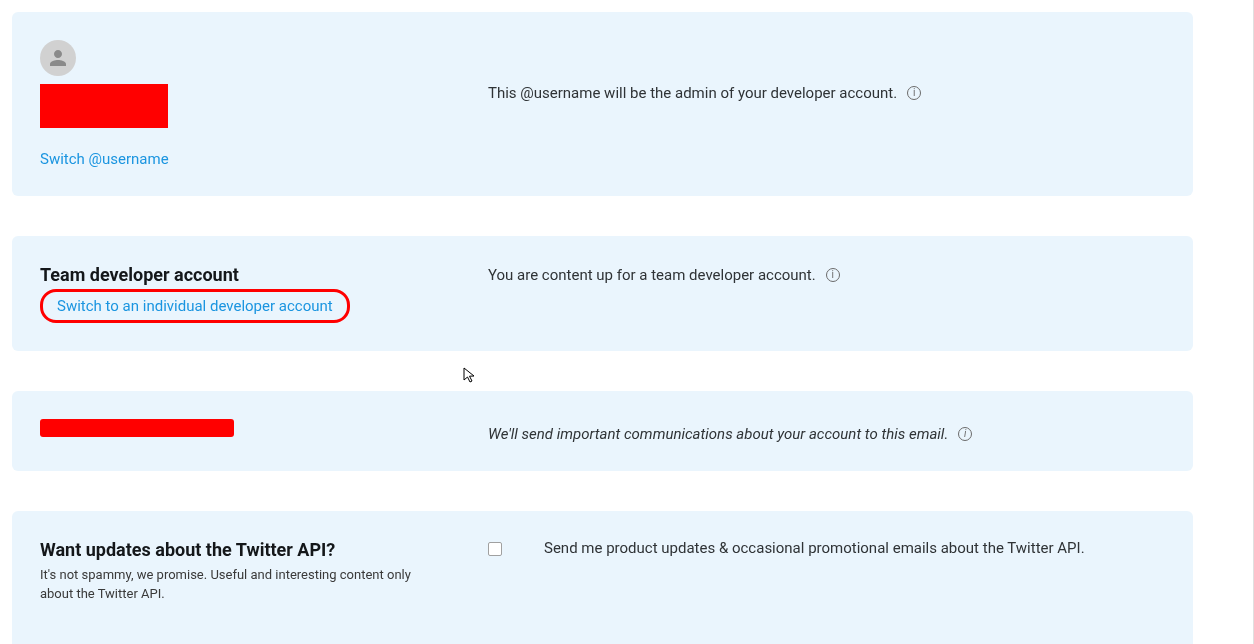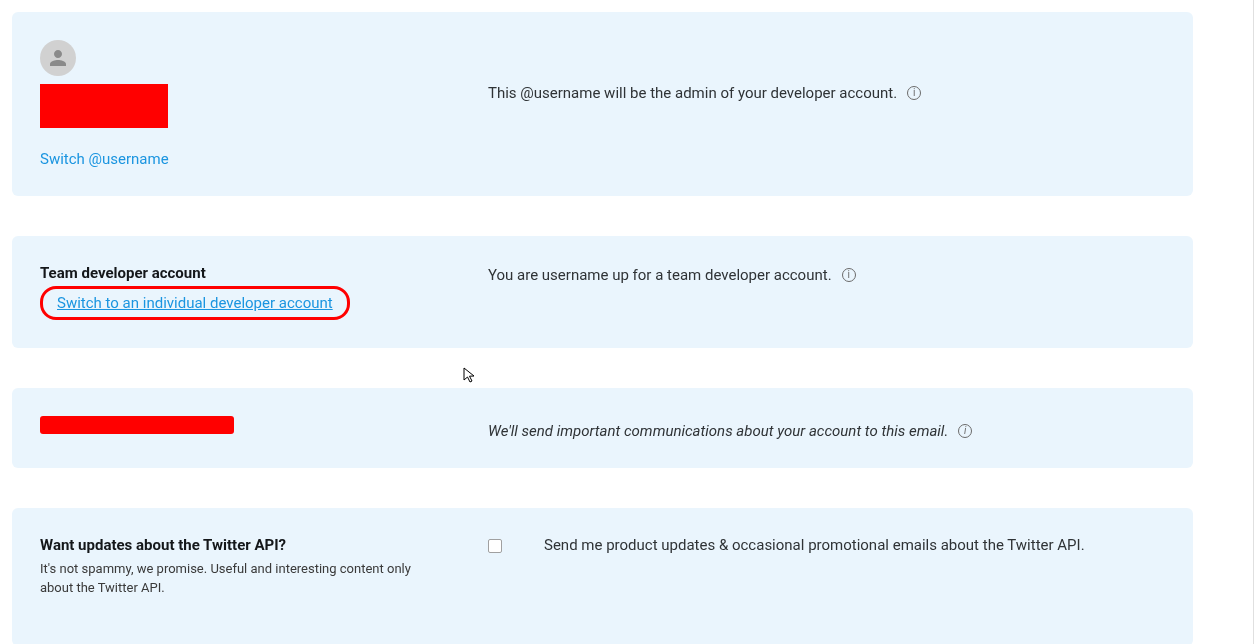--- a/index.html
+++ b/index.html
@@ -79,33 +79,32 @@
     display: block;
     margin-top: 6px;
   }
   .link:first-of-type { margin-top: 18px; }
   #card-user .right { padding-top: 44px; }
 
   
   #card-team .left { padding-top: 0; }
   .bold-label {
     font-weight: 700;
-    font-size: 15px;
+    font-size: 18px;
     color: #14171a;
   }
   .switch-link-box {
     display: inline-block;
     border: 3px solid #ff0000;
     border-radius: 16px;
     padding: 5px 14px;
     margin-top: 4px;
     color: #1b95e0;
     font-size: 15px;
     cursor: pointer;
-    text-decoration: underline;
   }
   #card-team .right { padding-top: 2px; }
 
   
   #card-email .left { padding-top: 0; }
   .redact-sm {
     width: 194px; height: 18px;
     background: #ff0000;
     border-radius: 3px;
     display: inline-block;
@@ -163,21 +162,21 @@
     <span class="info-icon">i</span>
   </div>
 </div>
 
 <div class="card" id="card-team">
   <div class="left">
     <div class="bold-label">Team developer account</div>
     <div class="switch-link-box">Switch to an individual developer account</div>
   </div>
   <div class="right">
-    <span class="right-text">You are username up for a team developer account.</span>
+    <span class="right-text">You are content up for a team developer account.</span>
     <span class="info-icon">i</span>
   </div>
 </div>
 
 <div class="card" id="card-email">
   <div class="left">
     <div class="redact-sm"></div>
   </div>
   <div class="right">
     <span class="right-text">We'll send important communications about your account to this email.</span>

